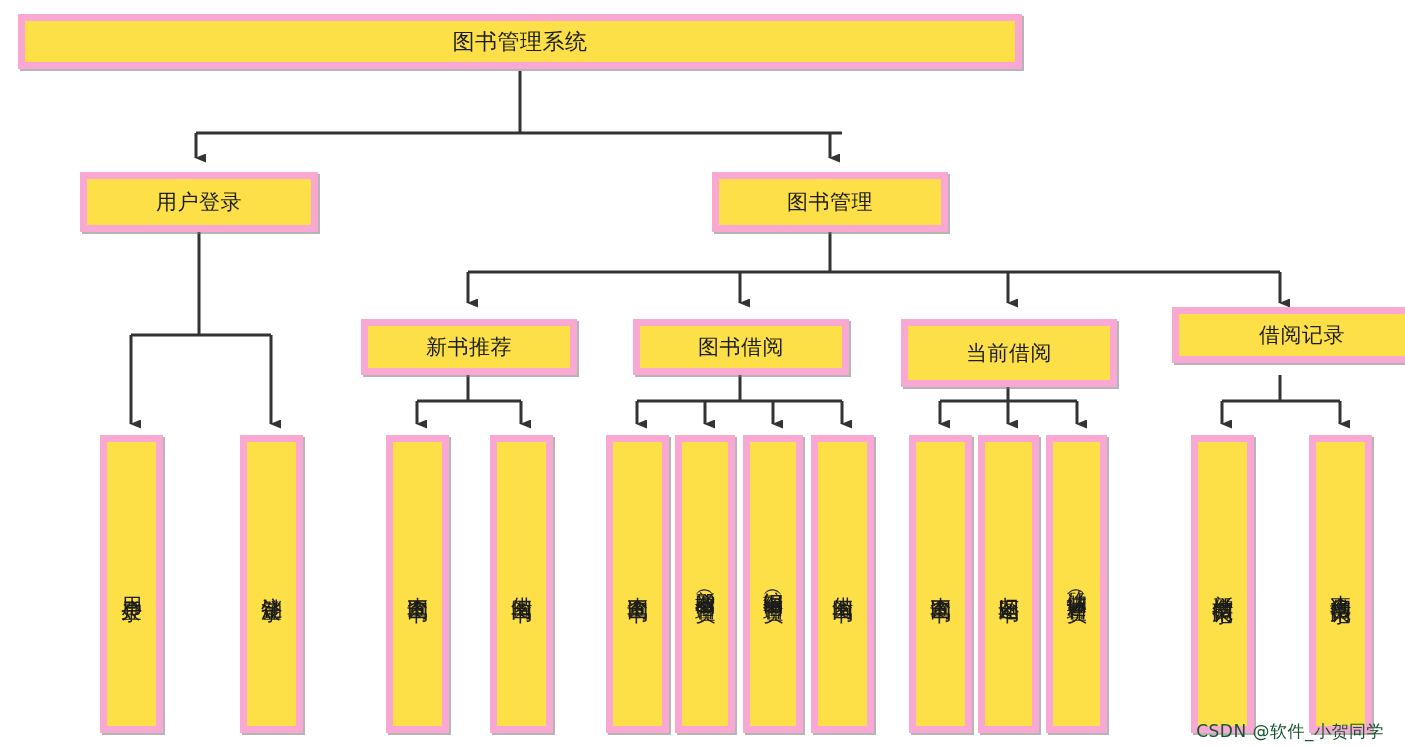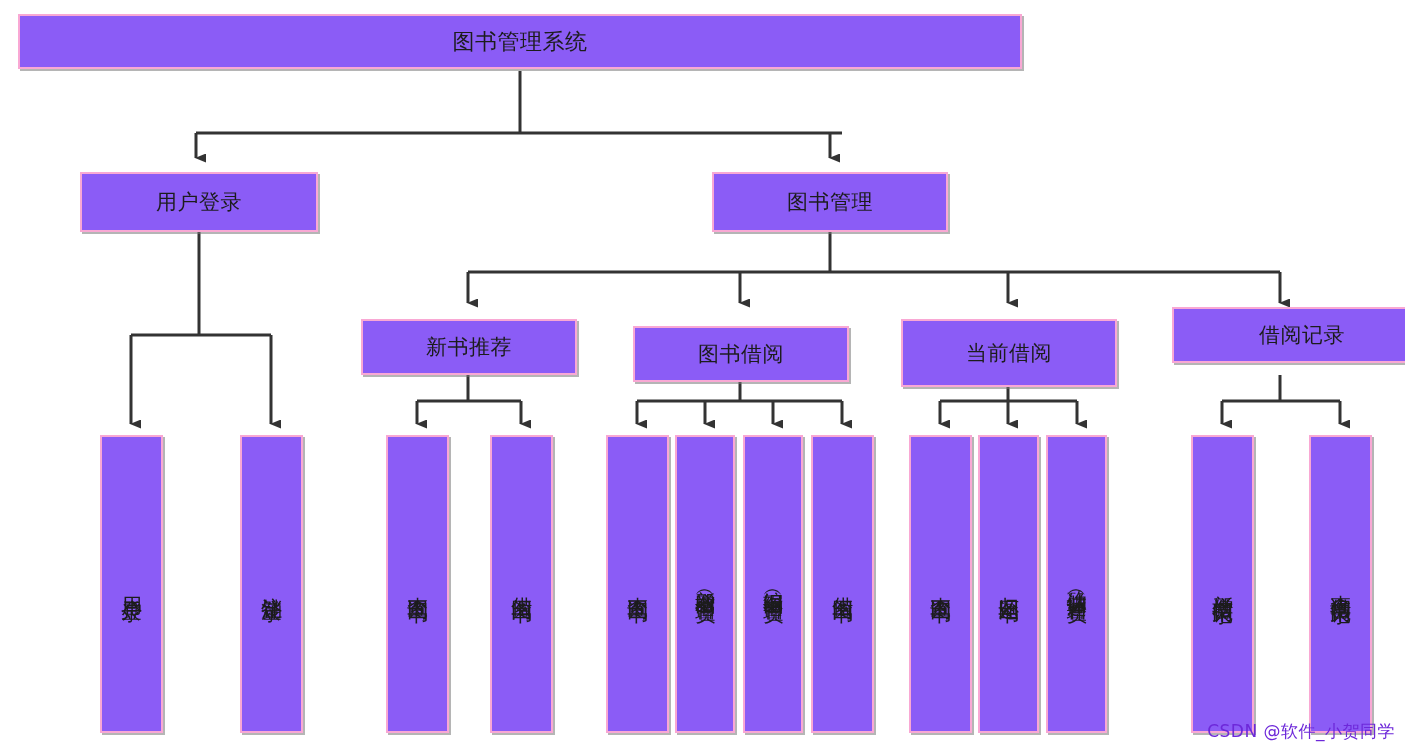--- a/index.html
+++ b/index.html
@@ -23,22 +23,22 @@
     position: absolute;
     left: 0;
     top: 0;
     width: 1405px;
     height: 747px;
     pointer-events: none;
   }
   .node {
     position: absolute;
     box-sizing: border-box;
-    background: #8b5cf6;
-    border: 2px solid #f9a8d4;
+    background: #fde047;
+    border: 7px solid #f9a8d4;
     box-shadow: 2px 2px 0 rgba(120,120,120,0.55);
     display: flex;
     align-items: center;
     justify-content: center;
     color: #1c1c1c;
   }
   .node .label {
     display: block;
     text-align: center;
     line-height: 1.18;
@@ -61,24 +61,24 @@
     line-height: 1.08;
     letter-spacing: 2px;
     max-height: 272px;
   }
   .node.vertical.tall .label {
     max-height: 280px;
     font-size: 20px;
   }
   .watermark {
     position: absolute;
-    right: 10px;
+    right: 21px;
     bottom: 4px;
     font-size: 17px;
-    color: #6d28d9;
+    color: #14532d;
     letter-spacing: 0.5px;
     white-space: nowrap;
     user-select: none;
   }
 </style>
 </head>
 <body>
 
 <div id="diagram-root">
 
@@ -141,21 +141,21 @@
   </div>
 
   <div class="node horizontal" style="left:361px; top:319px; width:216px; height:56px;">
     <span class="label">新书推荐</span>
   </div>
 
   <div class="node horizontal" style="left:712px; top:172px; width:236px; height:60px;">
     <span class="label">图书管理</span>
   </div>
 
-  <div class="node horizontal" style="left:633px; top:319px; width:216px; height:56px;margin-top:7px;">
+  <div class="node horizontal" style="left:633px; top:319px; width:216px; height:56px;">
     <span class="label">图书借阅</span>
   </div>
 
   <div class="node horizontal" style="left:901px; top:319px; width:216px; height:68px;">
     <span class="label">当前借阅</span>
   </div>
 
   <div class="node horizontal" style="left:1172px; top:307px; width:260px; height:56px;">
     <span class="label">借阅记录</span>
   </div>

